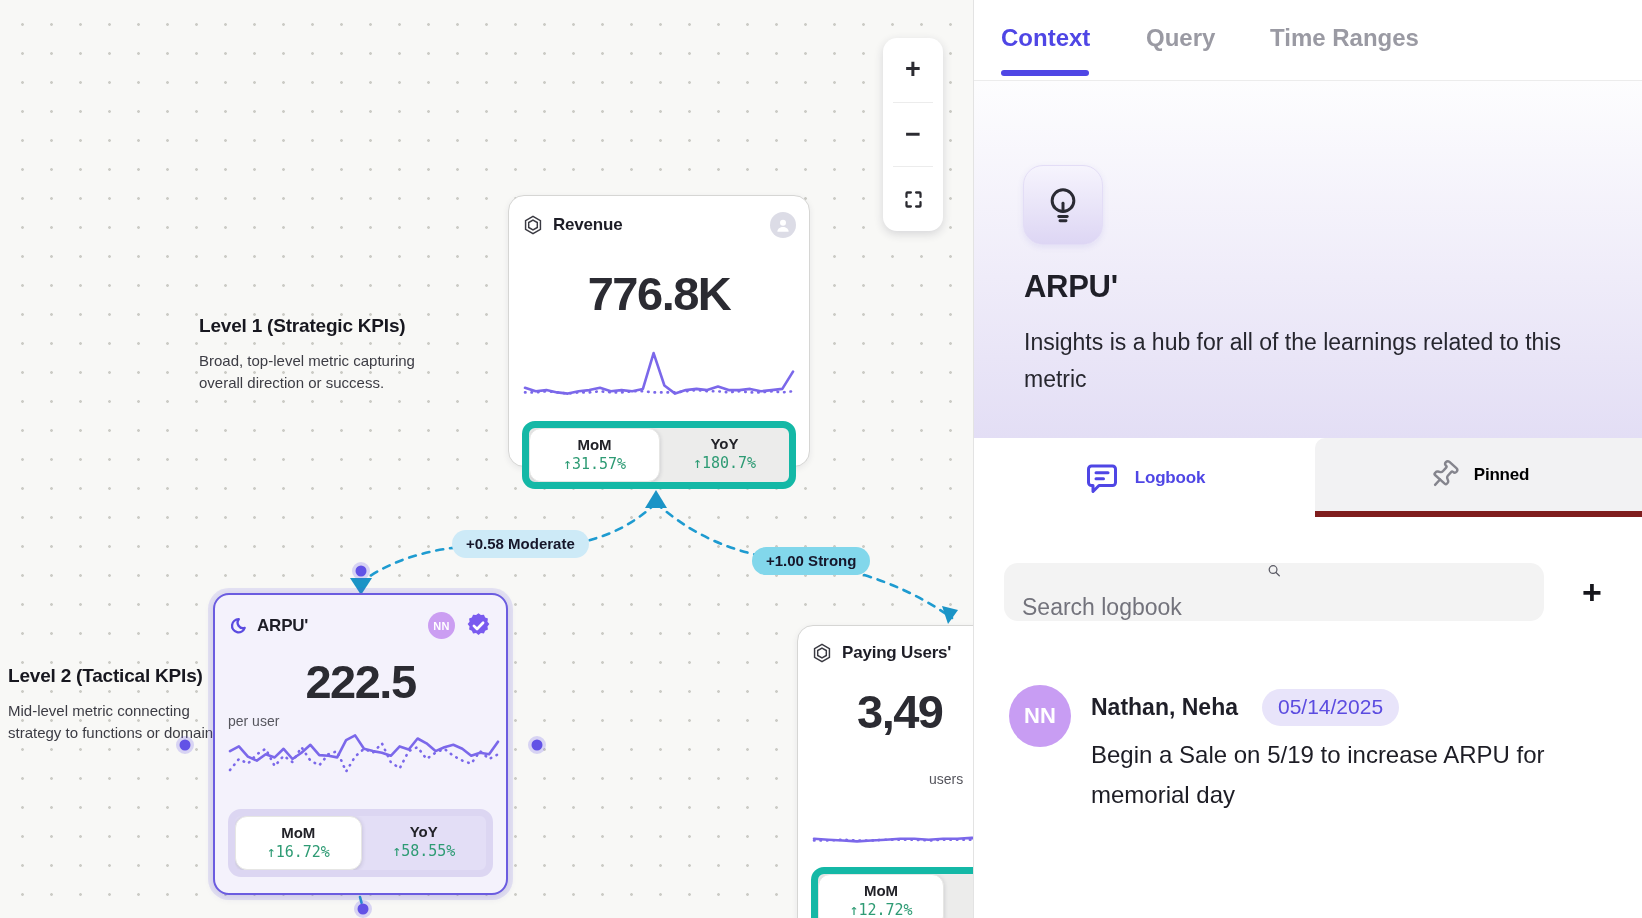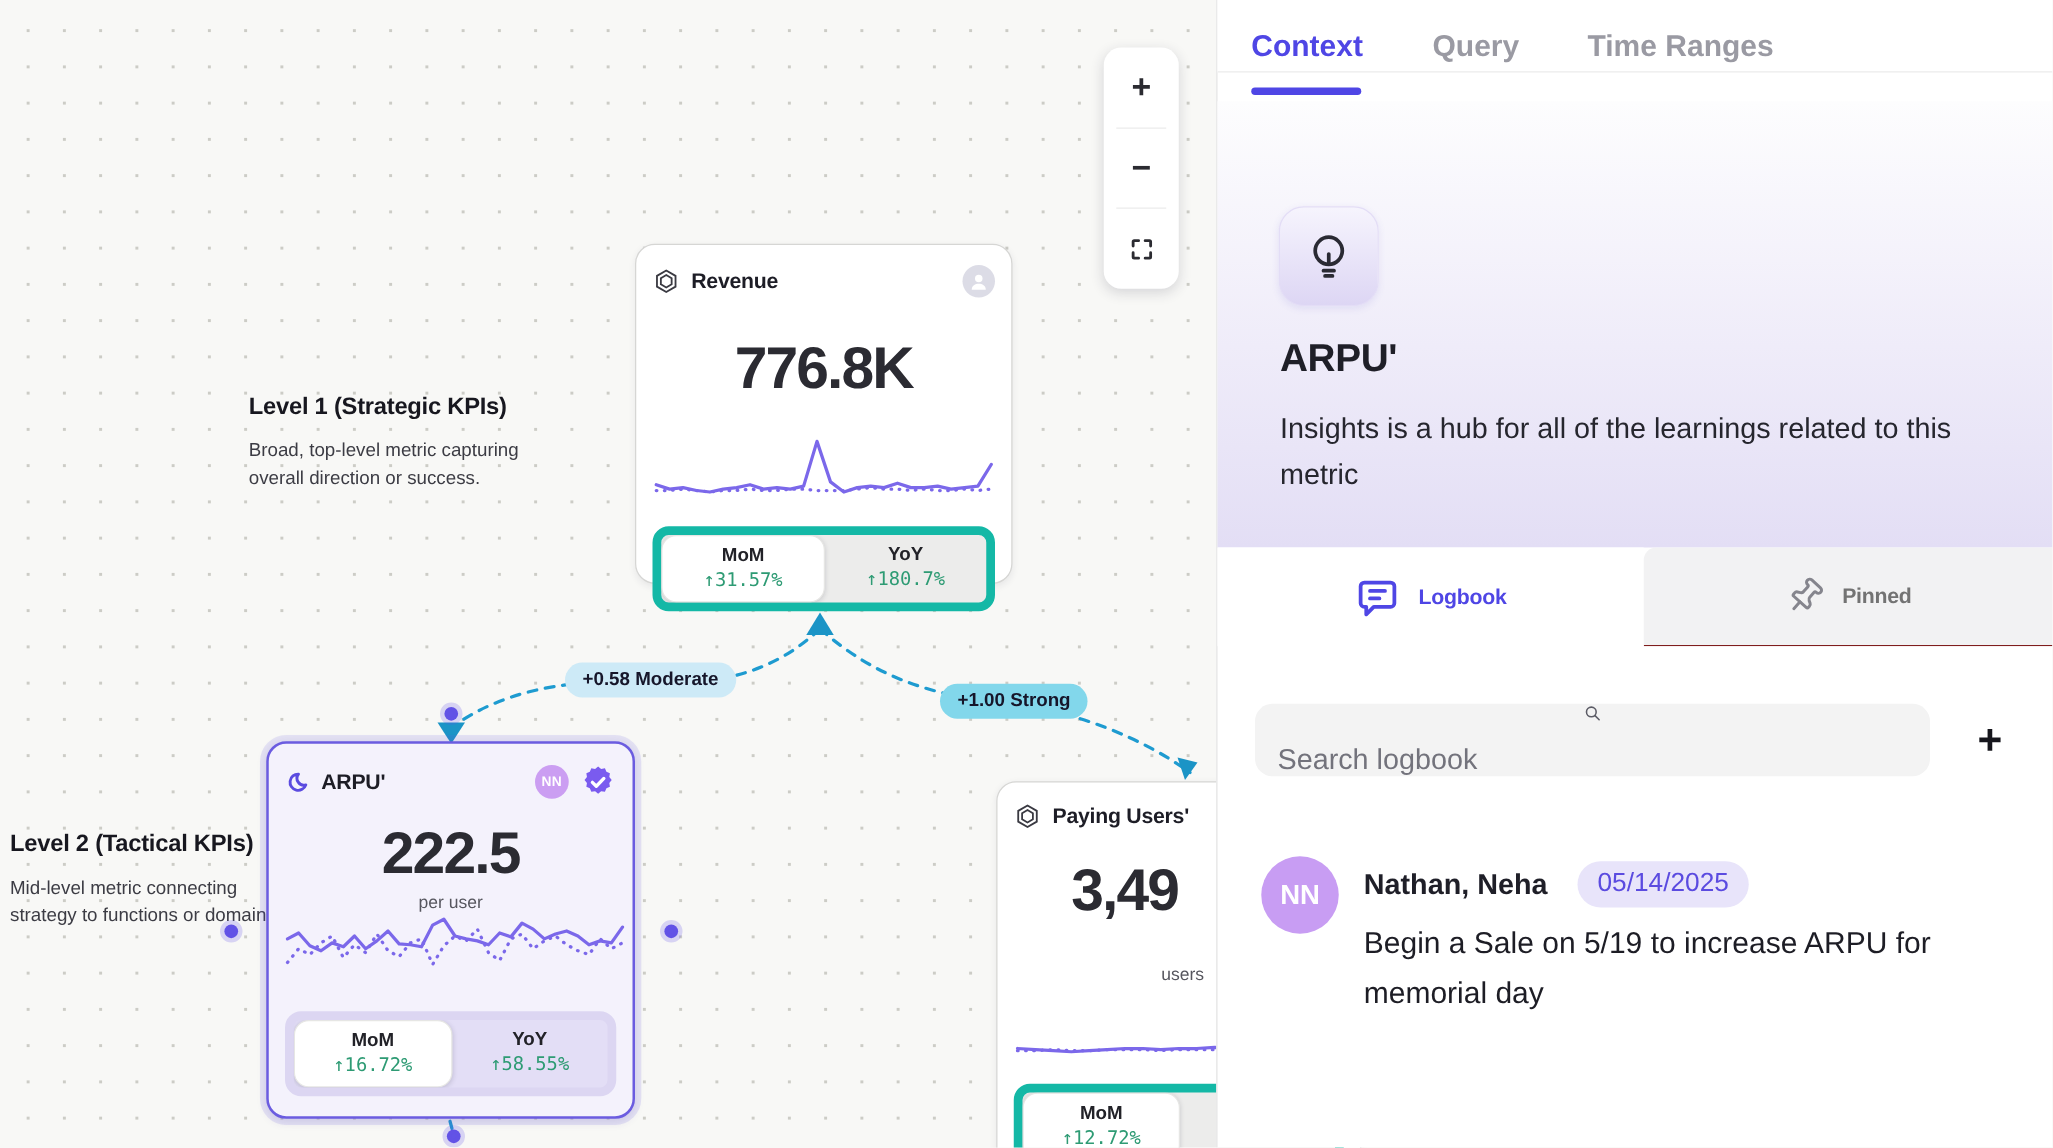--- a/index.html
+++ b/index.html
@@ -17,21 +17,21 @@
   .level-label p { margin-top:13px; font-size:15px; line-height:22px; color:#3c3c44; white-space:pre-line; }
   .level1 { left:199px; top:315px; width:240px; }
   .level2 { left:8px; top:665px; width:260px; }
 
   .kcard { position:absolute; z-index:2; background:#fff; border:1.5px solid #d6d6d4; border-radius:16px;
     box-shadow:0 2px 6px rgba(40,40,60,.08); padding:16px 13px 12px; }
   .kcard-header { display:flex; align-items:center; gap:9px; }
   .kcard-title { font-size:17px; font-weight:bold; color:#1d1d26; letter-spacing:-0.2px; }
   .kcard-hdr-right { margin-left:auto; display:flex; align-items:center; gap:9px; }
   .kcard-value { text-align:center; font-size:47px; font-weight:800; color:#2b2b32; letter-spacing:-1.5px; }
-  .kcard-unit { text-align:center; font-size:14px; color:#56565e; margin-top:4px; }
+  .kcard-unit { text-align:left; font-size:14px; color:#56565e; margin-top:4px; }
   .spark { display:block; margin:0 auto; }
   .mmyy { display:flex; background:#ececeb; border:7px solid #14b8a6; border-radius:13px; margin-top:14px; overflow:hidden; }
   .mmseg { flex:1; text-align:center; padding:7px 4px 8px; }
   .mmseg.active { background:#fff; border-radius:12px; box-shadow:0 1px 4px rgba(40,40,60,.18); border:1px solid #e6e6e4; }
   .mmlabel { font-size:15px; font-weight:bold; color:#222228; }
   .mmval { font-family:"DejaVu Sans Mono", monospace; font-size:15px; color:#2e9b74; margin-top:2px; }
 
   .card-revenue { left:508px; top:195px; width:302px; height:272px; }
   .card-revenue .kcard-value { margin-top:28px; }
   .card-revenue .spark { margin-top:26px; }
@@ -56,41 +56,41 @@
 
   .zoom-panel { position:absolute; left:883px; top:38px; width:60px; height:193px; z-index:5;
     background:#fff; border-radius:14px; box-shadow:0 3px 10px rgba(40,40,60,.16);
     display:flex; flex-direction:column; align-items:stretch; }
   .zoom-btn { flex:1; display:flex; align-items:center; justify-content:center; font-size:27px; font-weight:bold; color:#2b2b31; cursor:pointer; }
   .zoom-divider { height:1px; background:#ececec; margin:0 10px; }
 
   
   .panel { position:absolute; top:0; right:0; bottom:0; left:973px; background:#fff; z-index:10;
     border-left:1px solid #e3e3e3; }
-  .panel-tabs { position:absolute; left:0; top:0; right:0; height:58px; border-bottom:1px solid #ececec; background:#fff; }
+  .panel-tabs { position:absolute; left:0; top:0; right:0; height:81px; border-bottom:1px solid #ececec; background:#fff; }
   .ptab { position:absolute; top:24px; font-size:24px; font-weight:bold; color:#9a9aa3; cursor:pointer; white-space:nowrap; }
   .ptab.active { color:#4f46e5; }
   .ptab-context { left:27px; }
   .ptab-query { left:172px; }
   .ptab-timeranges { left:296px; }
   .ptab-underline { position:absolute; left:27px; top:70px; width:88px; height:6px; border-radius:3px; background:#4f46e5; }
 
   .hero { position:absolute; left:0; right:0; top:81px; height:357px;
     background:linear-gradient(180deg,#fdfdfe 0%, #efecf9 55%, #e3def5 100%); }
   .bulb-tile { position:absolute; left:49px; top:84px; width:80px; height:80px; border-radius:20px;
     background:linear-gradient(180deg,#f6f4fd,#ddd6f4); border:1px solid #e3ddf6; box-shadow:0 2px 6px rgba(90,75,200,.10);
     display:flex; align-items:center; justify-content:center; color:#2a2a33; }
   .hero-title { position:absolute; left:50px; top:188px; font-size:31px; font-weight:bold; color:#1f1f28; letter-spacing:-0.3px; }
   .hero-desc { position:absolute; left:50px; top:243px; width:575px; font-size:23px; line-height:37px; color:#26262e; }
 
   .subtabs { position:absolute; left:0; right:0; top:438px; height:79px; }
   .subtab-logbook { position:absolute; left:0; top:0; width:341px; height:79px; background:#fff;
     display:flex; align-items:center; justify-content:center; gap:15px; color:#4f46e5; cursor:pointer; }
-  .subtab-pinned { position:absolute; left:341px; top:0; right:0; height:79px; background:#f2f2f3; border-bottom:1px solid #7f1d1d;
-    display:flex; align-items:center; justify-content:center; gap:14px; color:#737373; cursor:pointer; border-top-left-radius:10px; }
+  .subtab-pinned { position:absolute; left:341px; top:0; right:0; height:79px; background:#f2f2f3; border-bottom:6px solid #7f1d1d;
+    display:flex; align-items:center; justify-content:center; gap:14px; color:#000000; cursor:pointer; border-top-left-radius:10px; }
   .subtab-label { font-size:17px; font-weight:bold; letter-spacing:-0.2px; }
 
   .search-row { position:absolute; left:0; right:0; top:563px; height:58px; }
   .search-box { position:absolute; left:30px; top:0; width:540px; height:58px; background:#f3f3f3; border-radius:14px;
     display:flex; align-items:center; padding:0 18px; gap:16px;flex-direction:column; }
   .search-box input { border:none; outline:none; background:transparent; font-family:"Liberation Sans",sans-serif;
     font-size:23px; color:#33333a; width:100%; }
   .search-box input::placeholder { color:#73737c; }
   .add-btn { position:absolute; right:28px; top:7px; width:44px; height:44px; display:flex; align-items:center; justify-content:center;
     font-size:34px; font-weight:bold; color:#16161c; cursor:pointer; }

